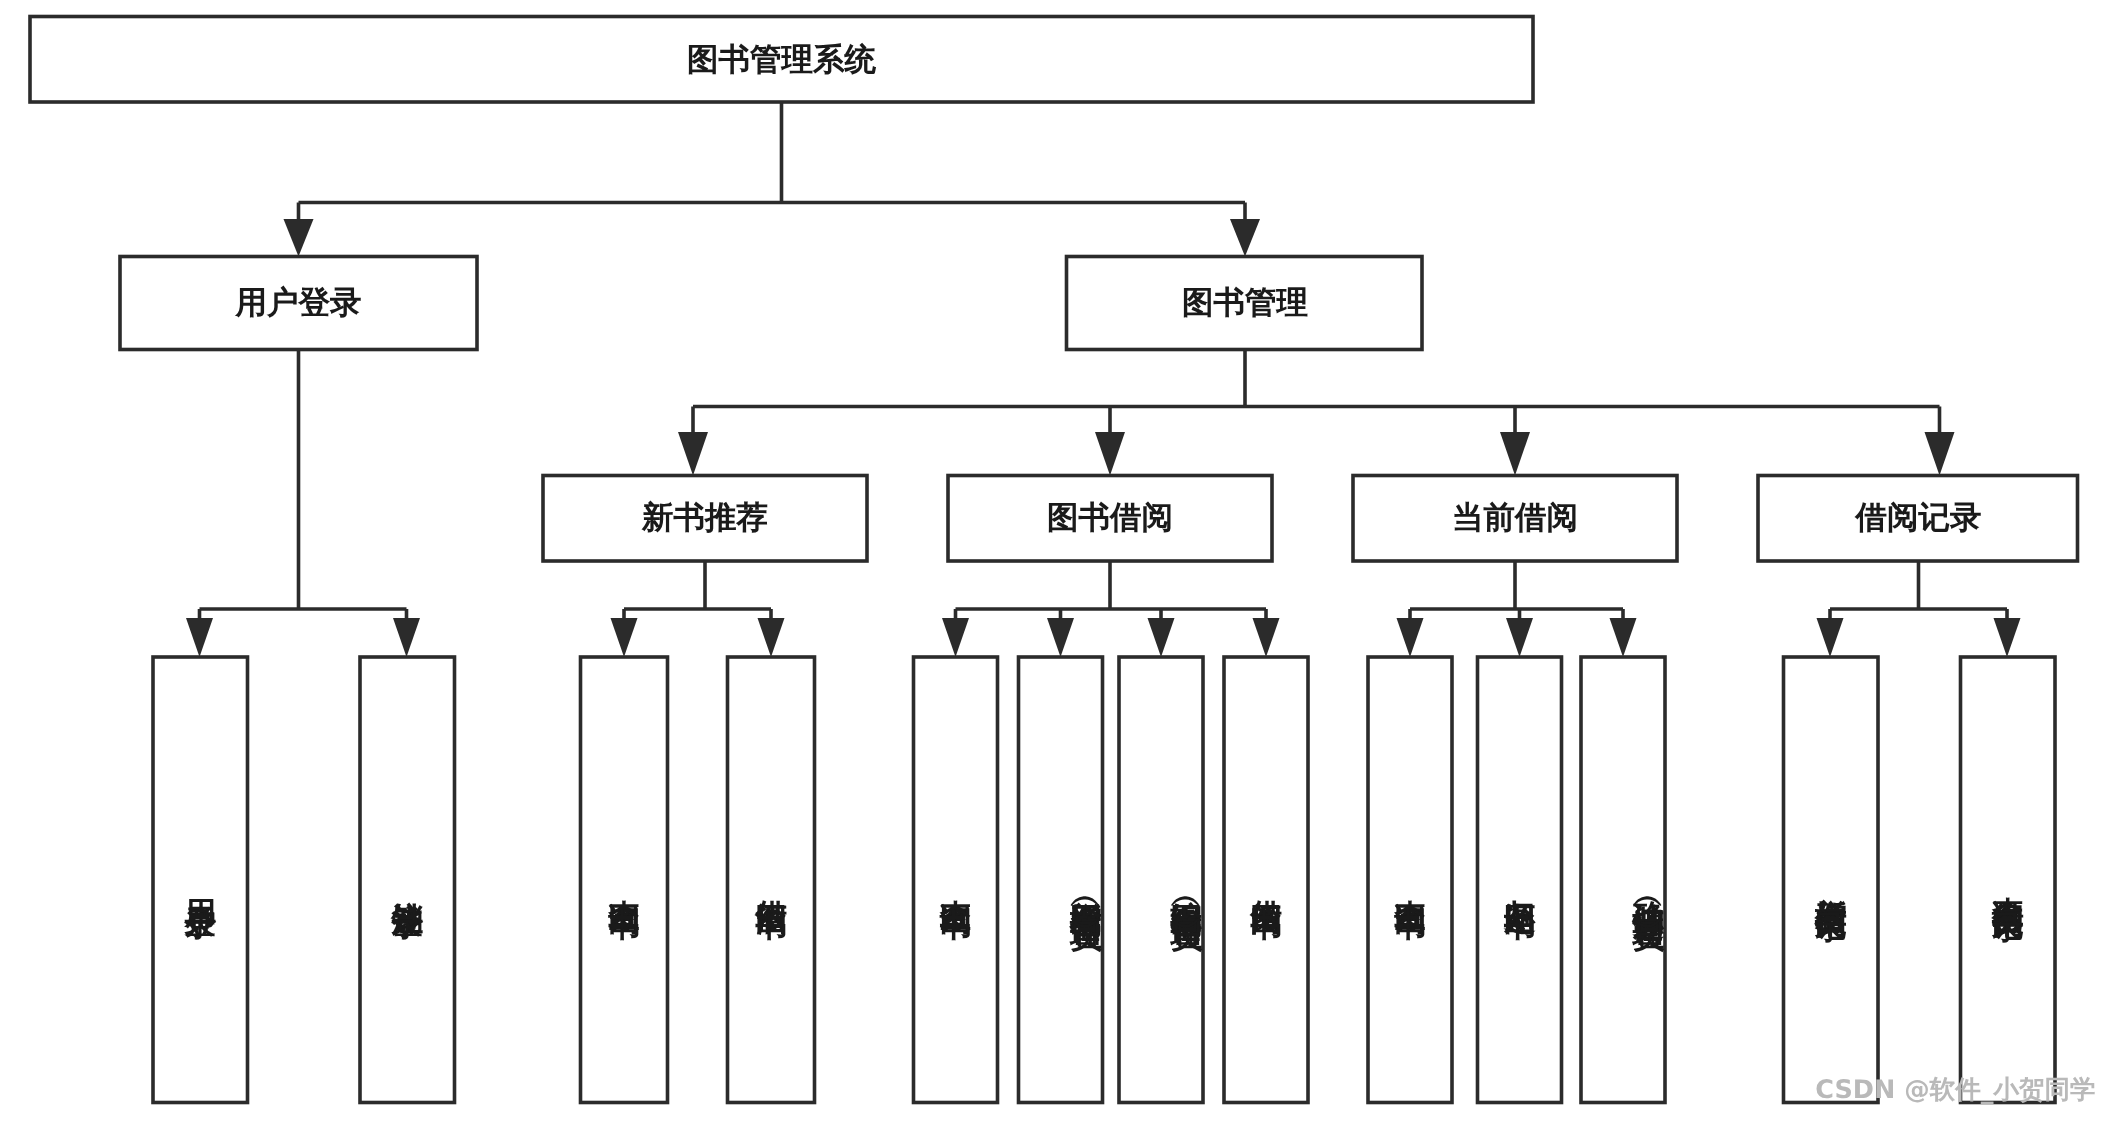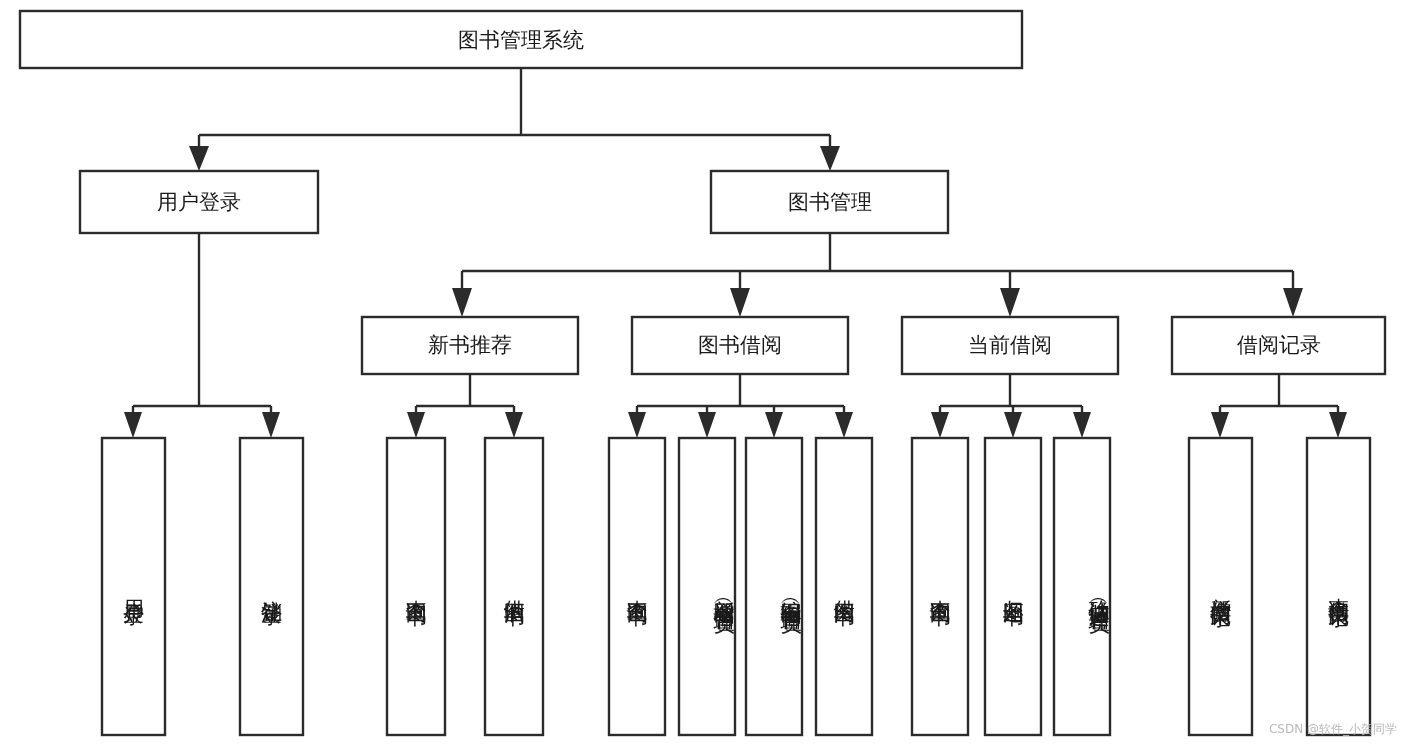--- a/index.html
+++ b/index.html
@@ -10,20 +10,21 @@
   }
   body {
     font-family: "DejaVu Sans", "Liberation Sans", sans-serif;
   }
   #diagram-root {
     position: relative;
     width: 1405px;
     height: 742px;
     background: #ffffff;
     overflow: hidden;
+    font-weight: bold;
   }
   svg#flow-svg {
     position: absolute;
     left: 0;
     top: 0;
     width: 1405px;
     height: 747px;
     display: block;
   }
   .node-box {
@@ -63,21 +64,21 @@
     justify-content: center;
     text-align: center;
     pointer-events: none;
     user-select: none;
   }
   .watermark {
     position: absolute;
     right: 8px;
     bottom: 4px;
     font-family: "DejaVu Sans", "Liberation Sans", sans-serif;
-    font-size: 12px;
+    font-size: 17px;
     color: #b9b9b9;
     white-space: nowrap;
     user-select: none;
   }
 </style>
 </head>
 <body>
 
 <div id="diagram-root">
 

